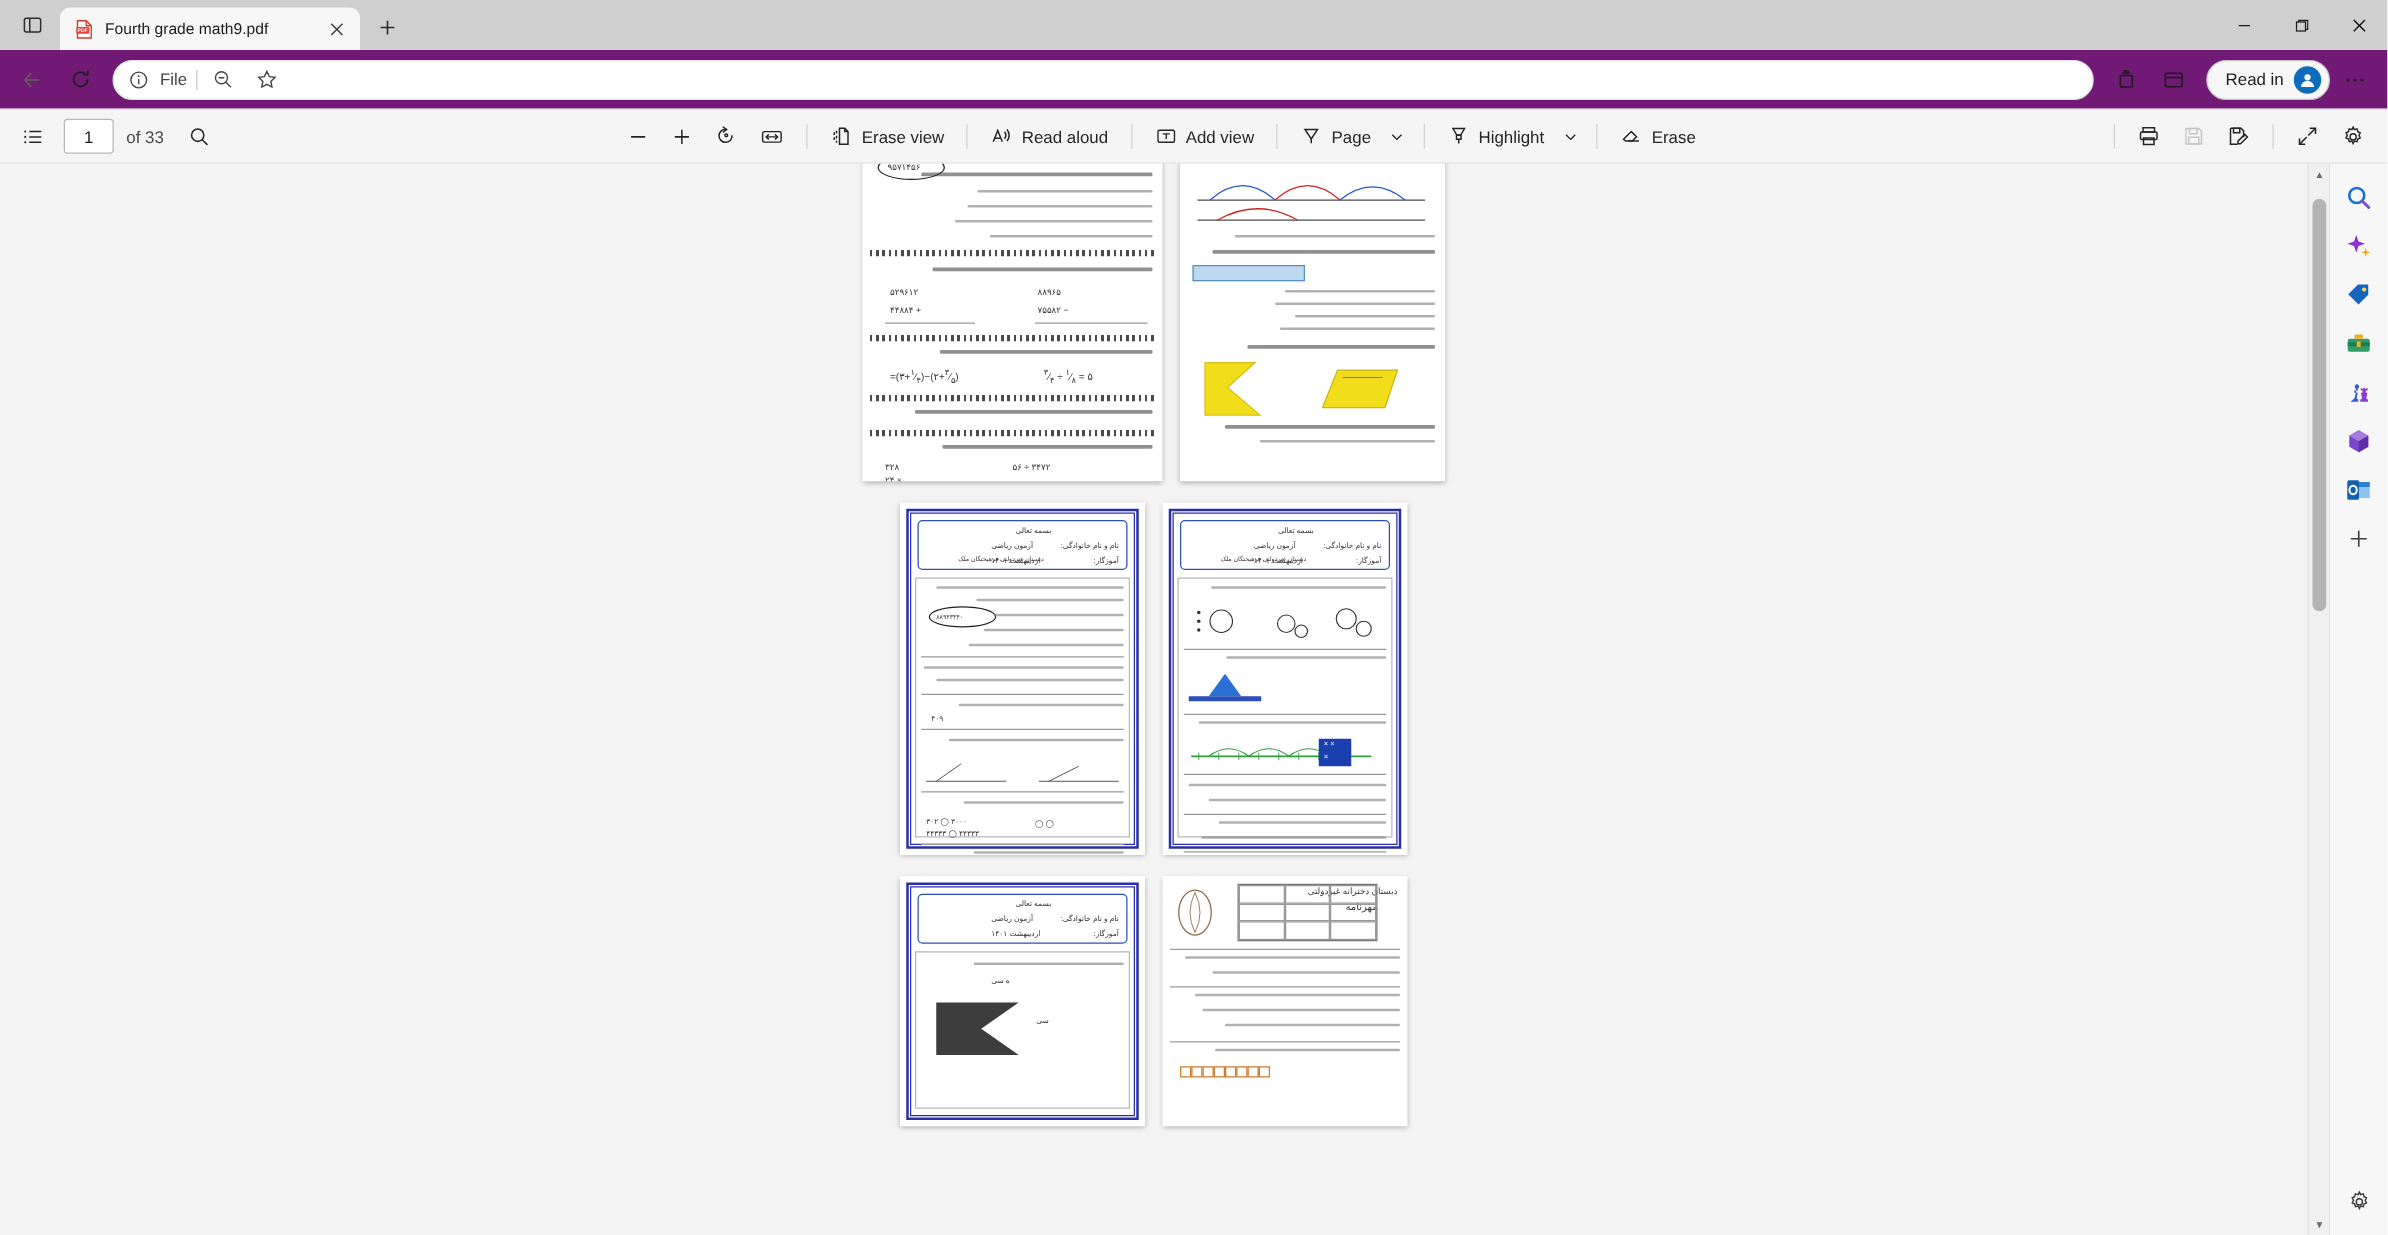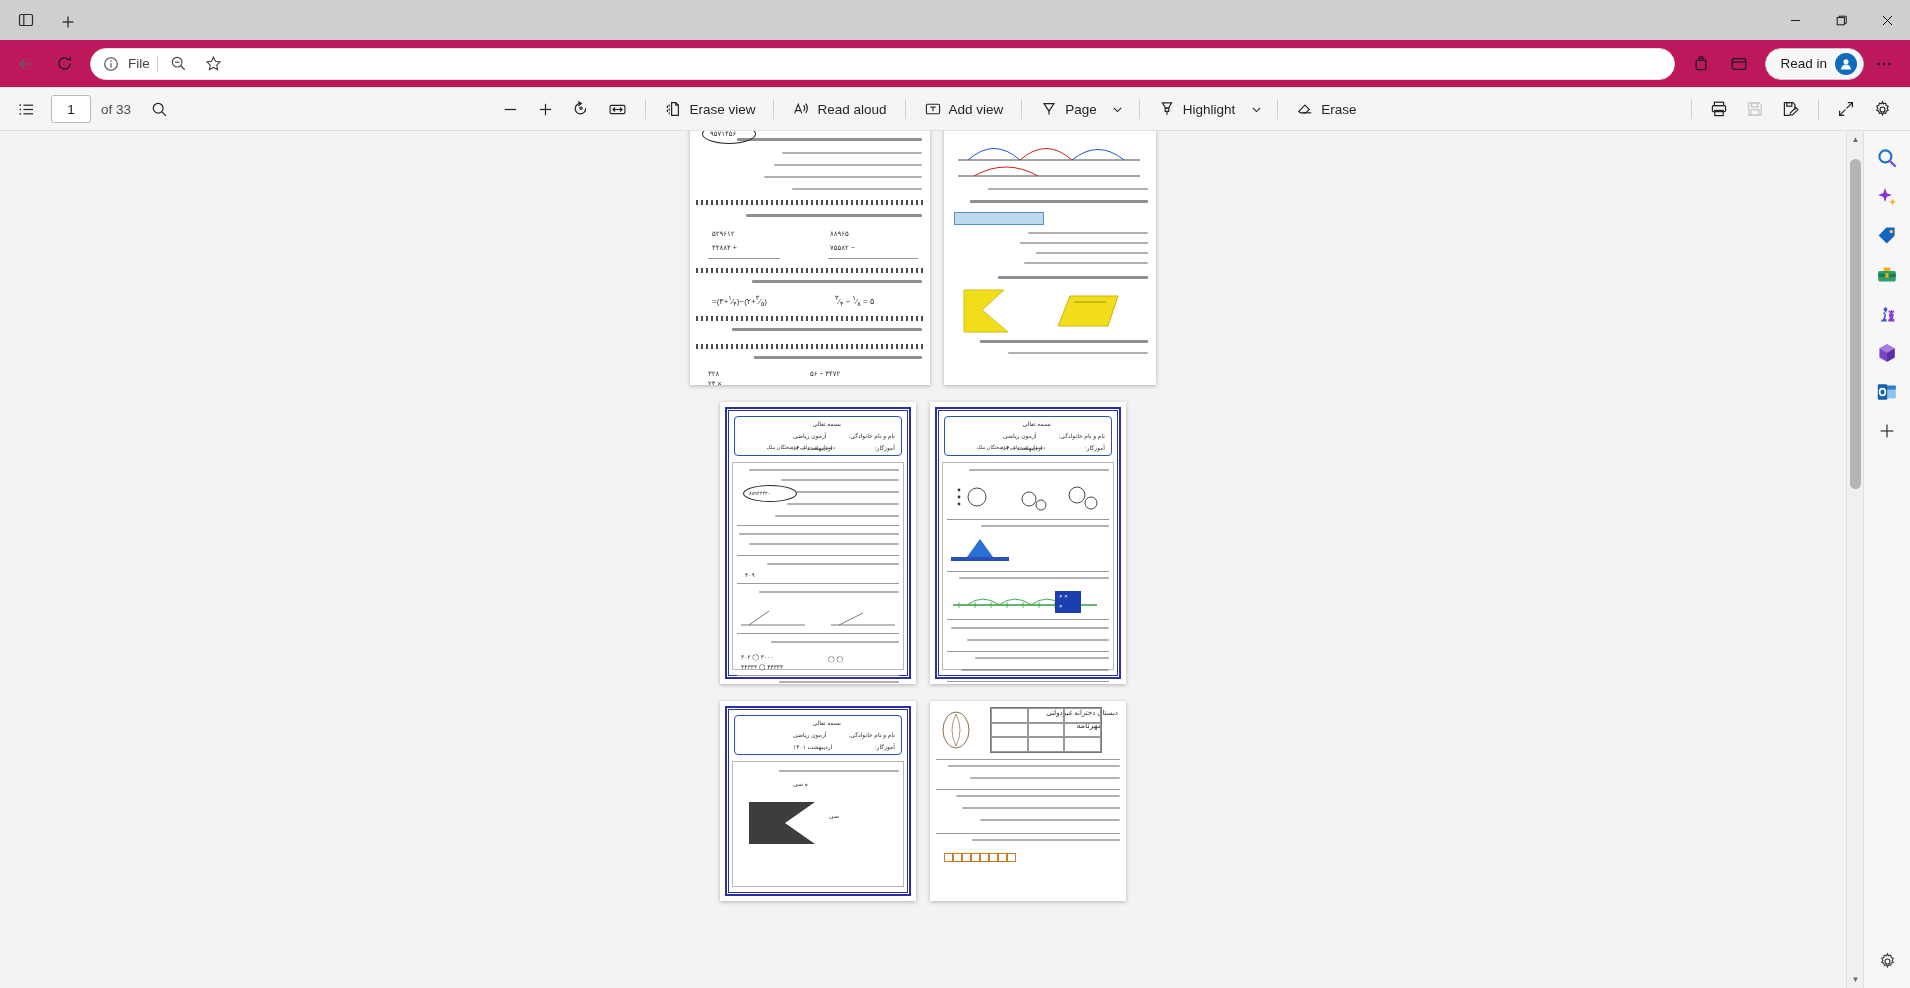--- a/index.html
+++ b/index.html
@@ -48,21 +48,21 @@
   .wincontrols {
     position: absolute; right: 0; top: 0; height: 40px; display: flex;
   }
   .wc {
     width: 46px; height: 40px; display: flex;
     align-items: center; justify-content: center; cursor: pointer;
   }
 
   
   .navbar {
-    height: 47px; background: #be185d; display: flex;
+    height: 47px; background: #701a75; display: flex;
     align-items: center; padding: 0 8px; gap: 2px;
     flex: 0 0 47px;
   }
   .navbtn {
     width: 36px; height: 36px; border-radius: 5px;
     display: flex; align-items: center; justify-content: center;
     color: #5f5f5f; cursor: pointer; flex: 0 0 36px;
   }
   .navbtn.enabled { color: #1b1b1b; }
   .omnibox {
@@ -230,20 +230,37 @@
 <body>
 
 <div class="tabstrip">
   <div class="tab-shelf-btn">
     <svg width="16" height="16" viewBox="0 0 16 16" fill="none" stroke="#2b2b2b" stroke-width="1.2">
       <rect x="1.5" y="2.5" width="13" height="11" rx="1.6"></rect>
       <line x1="5.8" y1="2.5" x2="5.8" y2="13.5"></line>
     </svg>
   </div>
 
+  <div class="tab">
+    <span class="tab-favicon">
+      <svg width="17" height="17" viewBox="0 0 17 17">
+        <path d="M3 1.6h7l4 4v9.8H3z" fill="#fff" stroke="#d23b2e" stroke-width="1.1"></path>
+        <path d="M10 1.6v4h4" fill="none" stroke="#d23b2e" stroke-width="1.1"></path>
+        <rect x="2" y="6.6" width="10.5" height="5.4" rx="1" fill="#e8413a"></rect>
+        <text x="7.2" y="10.9" font-size="4.1" fill="#fff" text-anchor="middle" font-family="Liberation Sans, sans-serif" font-weight="bold">PDF</text>
+      </svg>
+    </span>
+    <span class="tab-title">Fourth grade math9.pdf</span>
+    <span class="tab-close">
+      <svg width="11" height="11" viewBox="0 0 11 11" stroke="#3b3b3b" stroke-width="1.2">
+        <line x1="1" y1="1" x2="10" y2="10"></line>
+          <line x1="10" y1="1" x2="1" y2="10"></line>
+      </svg>
+    </span>
+  </div>
 
   <div class="newtab">
     <svg width="14" height="14" viewBox="0 0 14 14" stroke="#2b2b2b" stroke-width="1.3">
       <line x1="7" y1="1.5" x2="7" y2="12.5"></line>
         <line x1="1.5" y1="7" x2="12.5" y2="7"></line>
     </svg>
   </div>
 
   <div class="wincontrols">
     <div class="wc">

